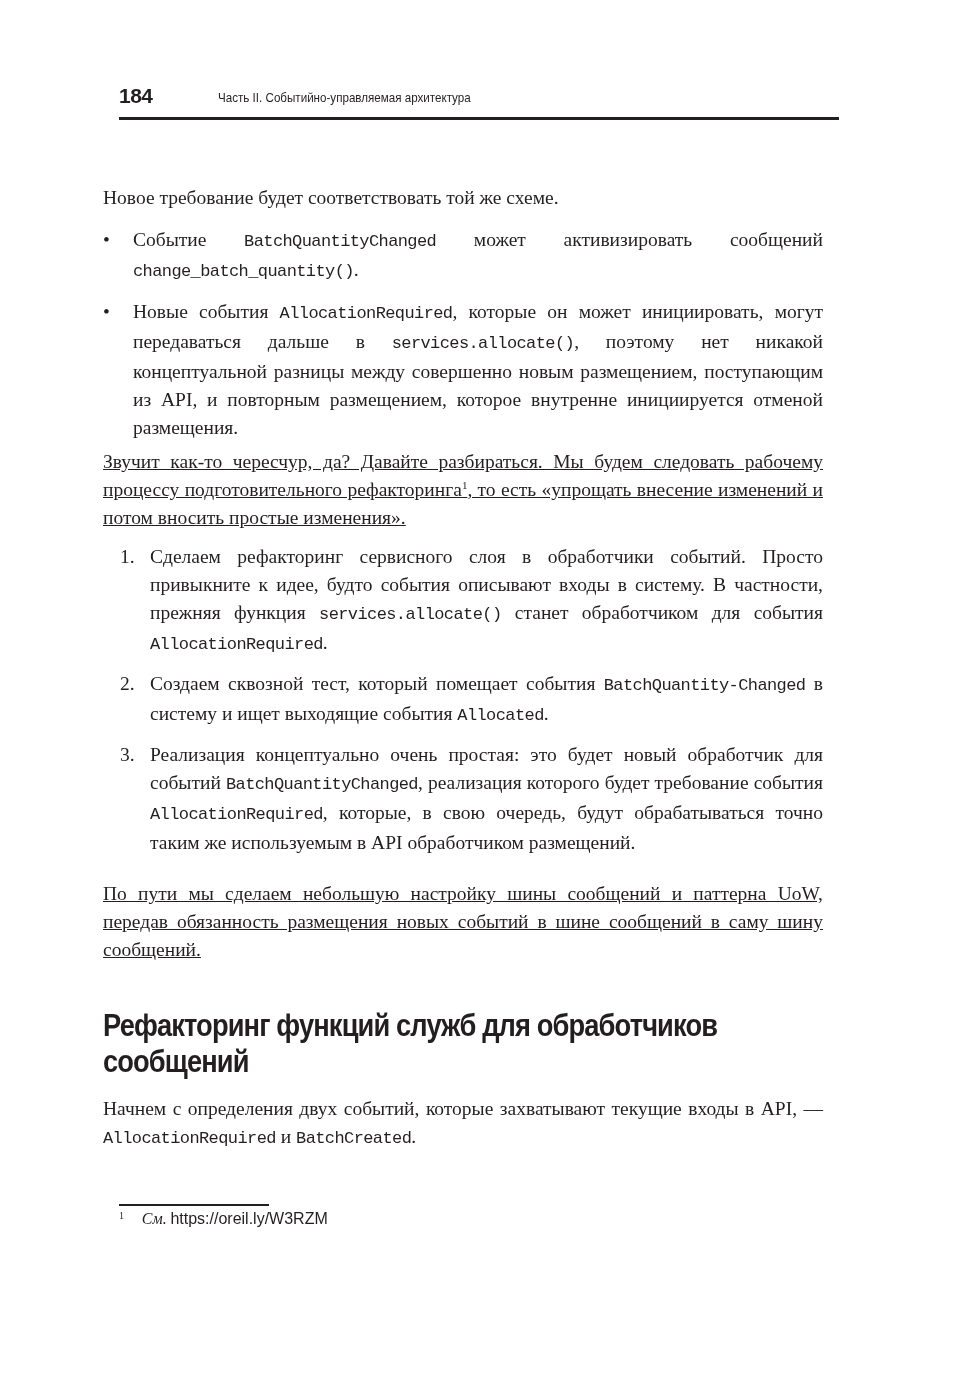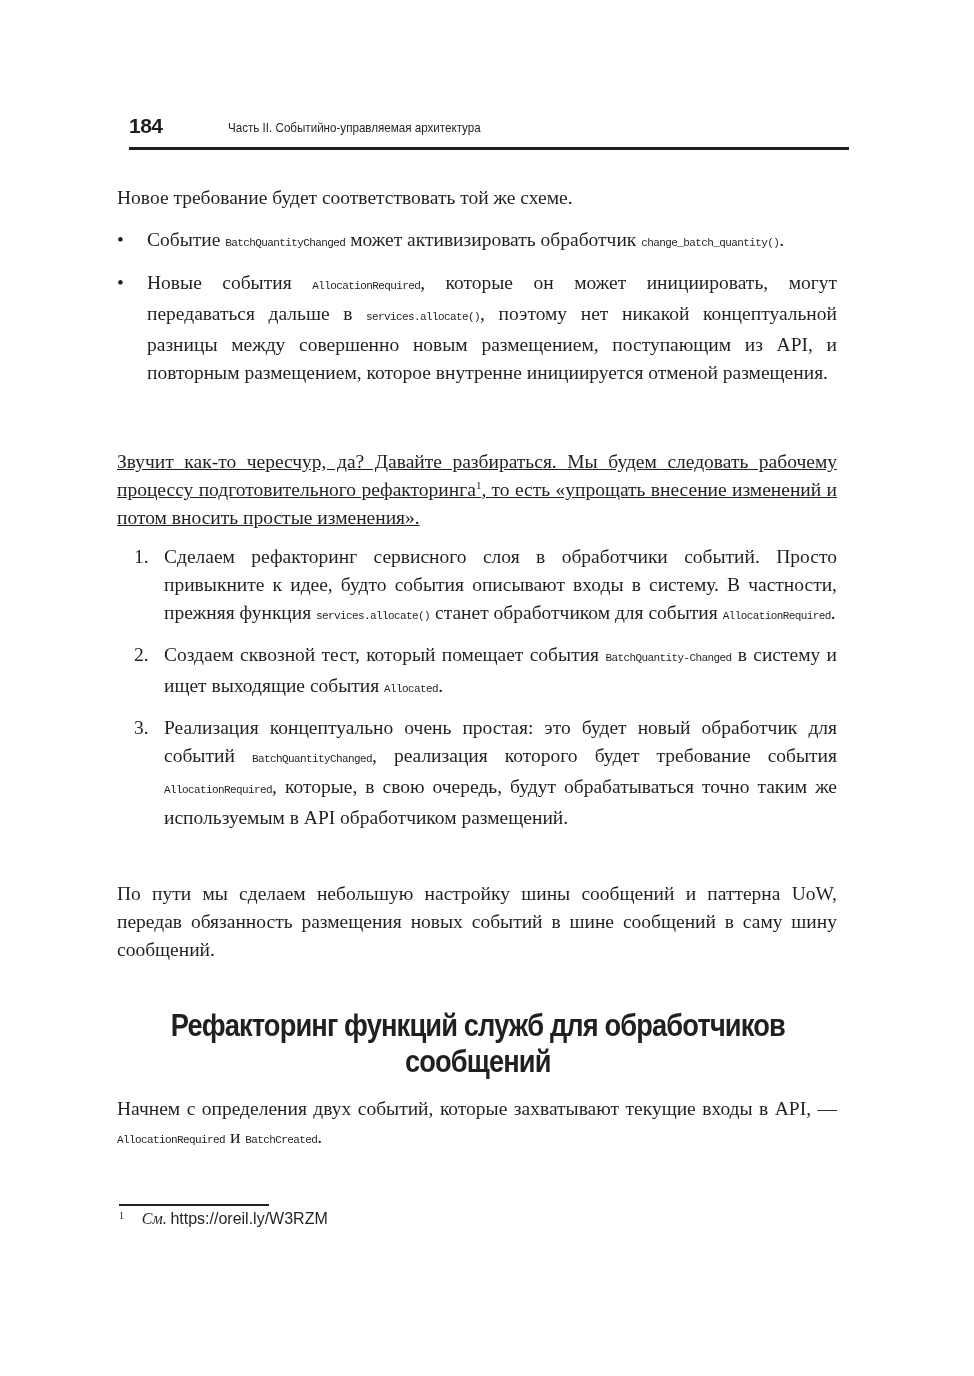--- a/index.html
+++ b/index.html
@@ -1,25 +1,25 @@
 <!DOCTYPE html>
 <html><head>
 <meta charset="utf-8">
 <style>
   html, body { margin: 0; padding: 0; background: #ffffff; }
   body { width: 974px; height: 1376px; position: relative; overflow: hidden; color: #231f20; }
-  .header { position: absolute; left: 129px; top: 84px; width: 720px; height: 36px; margin-top: 30px; }
+  .header { position: absolute; left: 119px; top: 84px; width: 720px; height: 36px; }
   .page-num { position: absolute; left: 0; top: 0; font-family: "Liberation Sans", sans-serif; font-weight: bold; font-size: 21px; letter-spacing: -0.5px; }
   .running-title { position: absolute; left: 99px; top: 6px; font-family: "Liberation Sans", sans-serif; font-size: 13.5px; transform: scaleX(0.86); transform-origin: left top; white-space: nowrap; }
   .header-rule { position: absolute; left: 0; top: 33px; width: 720px; height: 3px; background: #231f20; }
 
   .serif { font-family: "Liberation Serif", serif; font-size: 19.5px; line-height: 28px; }
-  .mono { font-family: "Liberation Mono", monospace; font-size: 11px; letter-spacing: -0.6px; }
+  .mono { font-family: "Liberation Mono", monospace; font-size: 17px; letter-spacing: -0.6px; }
   p { margin: 0; text-align: justify; }
-  .block { position: absolute; left: 117px; width: 720px; }
+  .block { position: absolute; left: 103px; width: 720px; }
 
   .bullet { position: relative; padding-left: 30px; }
   .bullet .dot { position: absolute; left: 0; top: 0; }
   .num-item { position: relative; padding-left: 47px; }
   .num-item .num { position: absolute; left: 17px; top: 0; }
 
   .h2 { font-family: "Liberation Sans", sans-serif; font-weight: bold; font-size: 31px; line-height: 36px; letter-spacing: -1px; transform: scaleX(0.88); transform-origin: left top; width: 820px; }
   .fn-rule { position: absolute; left: 119px; top: 1204px; width: 150px; height: 2px; background: #231f20; }
   .footnote { position: absolute; left: 119px; top: 1210px; font-size: 15px; }
   .footnote .fn-mark { font-family: "Liberation Serif", serif; font-size: 10px; vertical-align: top; margin-right: 14px; }
@@ -36,21 +36,21 @@
   <div class="header-rule"></div>
 </div>
 
 <div class="block serif" style="top:184px;">
   <p>Новое требование будет соответствовать той же схеме.</p>
 </div>
 
 <div class="block serif" style="top:226px;">
   <div class="bullet">
     <span class="dot">•</span>
-    <p><span>Событие </span><span class="mono">BatchQuantityChanged</span><span> может активизировать обработчик </span><span class="mono">change_batch_quantity()</span><span>.</span></p>
+    <p><span>Событие </span><span class="mono">BatchQuantityChanged</span><span> может активизировать сообщений </span><span class="mono">change_batch_quantity()</span><span>.</span></p>
   </div>
   <div class="bullet" style="margin-top:12px;">
     <span class="dot">•</span>
     <p><span>Новые события </span><span class="mono">AllocationRequired</span><span>, которые он может инициировать, могут передаваться дальше в </span><span class="mono">services.allocate()</span><span>, поэтому нет никакой концептуальной разницы между совершенно новым размещением, поступающим из API, и повторным размещением, которое внутренне инициируется отменой размещения.</span></p>
   </div>
 </div>
 
 <div class="block serif" style="top:448px;text-decoration:underline;">
   <p><span>Звучит как-то чересчур, да? Давайте разбираться. Мы будем следовать рабочему процессу подготовительного рефакторинга</span><sup>1</sup><span>, то есть «упрощать внесение изменений и потом вносить простые изменения».</span></p>
 </div>
@@ -63,25 +63,25 @@
   <div class="num-item" style="margin-top:11px;">
     <span class="num">2.</span>
     <p><span>Создаем сквозной тест, который помещает события </span><span class="mono">BatchQuantity-Changed</span><span> в систему и ищет выходящие события </span><span class="mono">Allocated</span><span>.</span></p>
   </div>
   <div class="num-item" style="margin-top:11px;">
     <span class="num">3.</span>
     <p><span>Реализация концептуально очень простая: это будет новый обработчик для событий </span><span class="mono">BatchQuantityChanged</span><span>, реализация которого будет требование события </span><span class="mono">AllocationRequired</span><span>, которые, в свою очередь, будут обрабатываться точно таким же используемым в API обработчиком размещений.</span></p>
   </div>
 </div>
 
-<div class="block serif" style="top:880px;">
+<div class="block serif" style="top:880px;text-decoration:underline;">
   <p>По пути мы сделаем небольшую настройку шины сообщений и паттерна UoW, передав обязанность размещения новых событий в шине сообщений в саму шину сообщений.</p>
 </div>
 
-<div class="block" style="top:1008px;text-align:center;">
+<div class="block" style="top:1008px;">
   <div class="h2">Рефакторинг функций служб для обработчиков сообщений</div>
 </div>
 
 <div class="block serif" style="top:1095px;">
   <p><span>Начнем с определения двух событий, которые захватывают текущие входы в API, — </span><span class="mono">AllocationRequired</span><span> и </span><span class="mono">BatchCreated</span><span>.</span></p>
 </div>
 
 <div class="fn-rule"></div>
 <div class="footnote">
   <span class="fn-mark">1</span>

